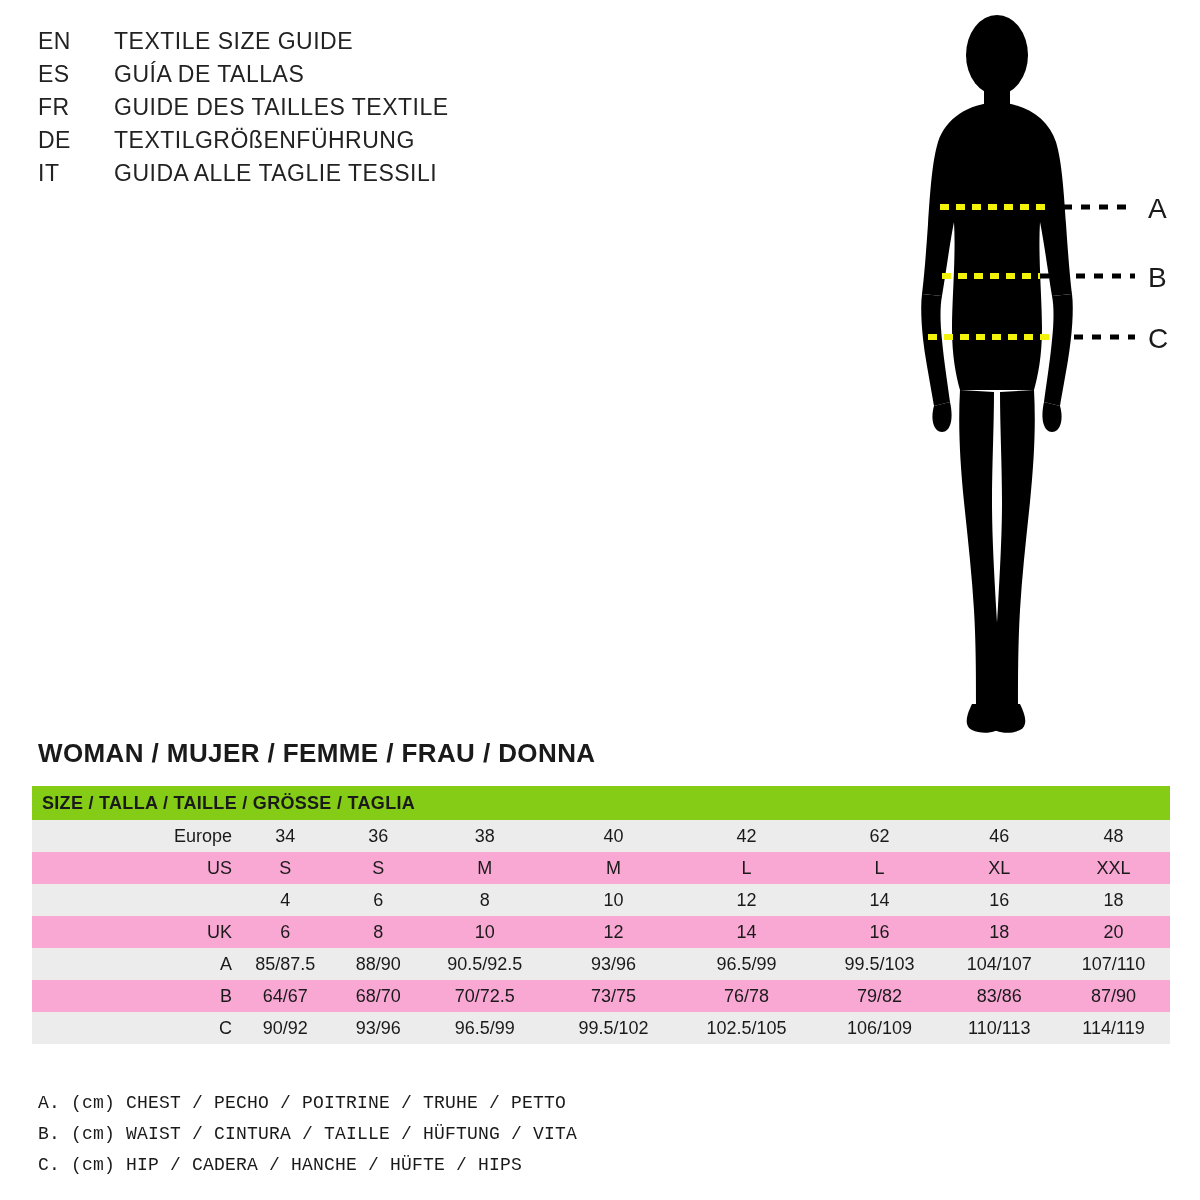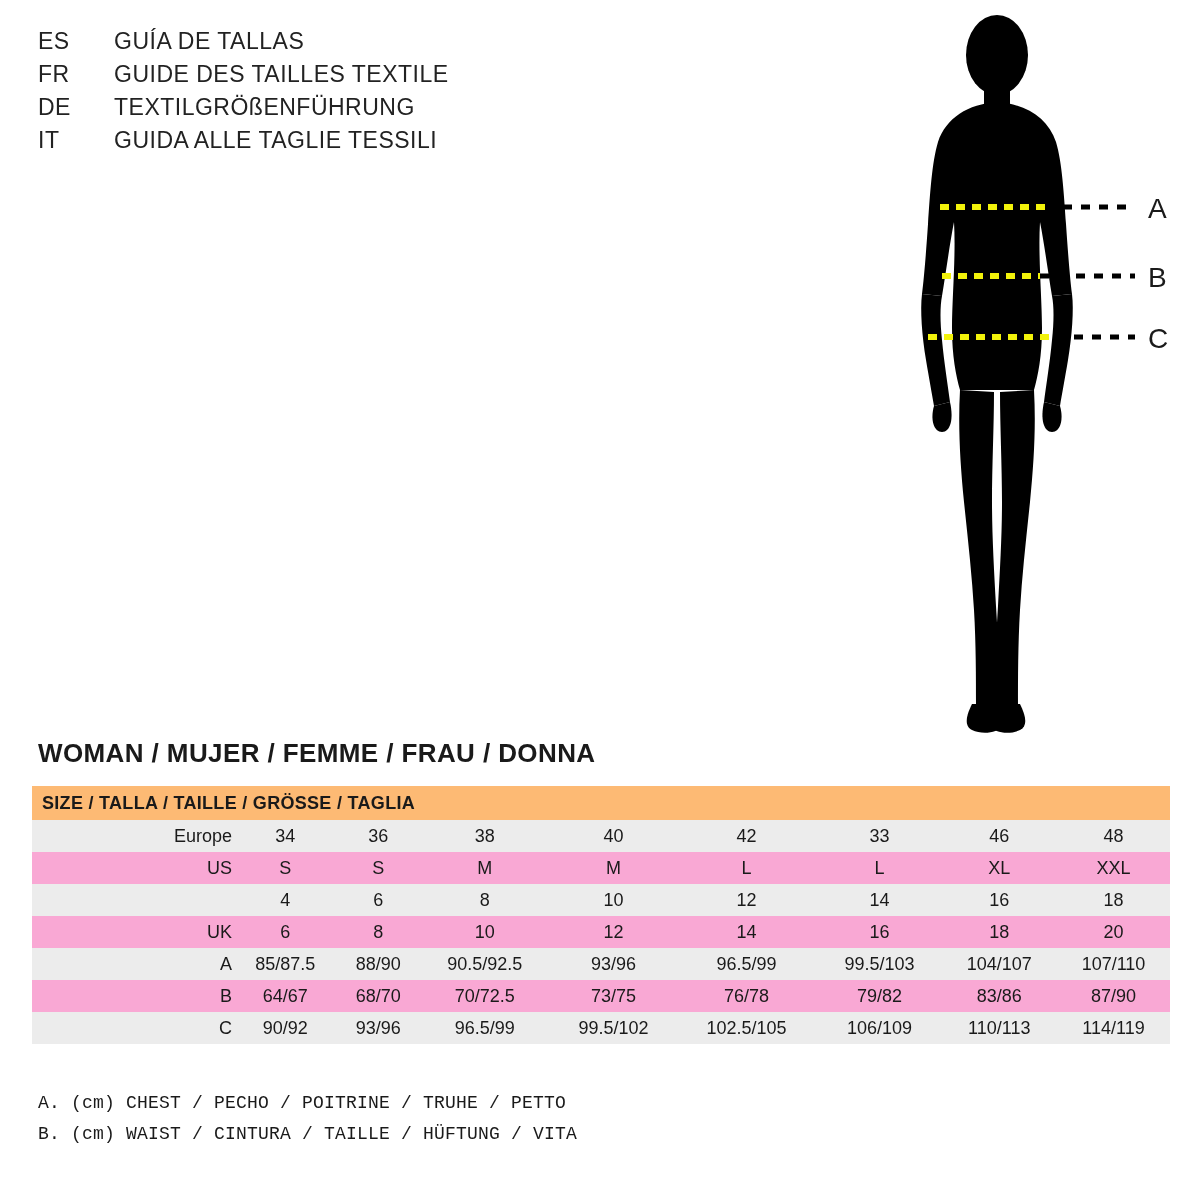--- a/index.html
+++ b/index.html
@@ -74,21 +74,21 @@
   }
   table.size-table th,
   table.size-table td {
     padding: 0;
     height: 32px;
     font-weight: normal;
     text-align: center;
     vertical-align: middle;
   }
   table.size-table thead th {
-    background: #fdba74;
+    background: #84cc16;
     text-align: left;
     padding-left: 10px;
     font-weight: bold;
     height: 34px;
     letter-spacing: .3px;
   }
   table.size-table tbody td.rowlabel {
     text-align: right;
     padding-left: 10px;
     width: 190px;
@@ -109,20 +109,24 @@
     letter-spacing: .2px;
     line-height: 31px;
     color: #1a1a1a;
     white-space: nowrap;
   }
 </style>
 </head>
 <body>
 
 <div class="lang-block">
+  <div class="lang-row">
+    <div class="lang-code">EN</div>
+    <div class="lang-title">TEXTILE SIZE GUIDE</div>
+  </div>
   <div class="lang-row">
     <div class="lang-code">ES</div>
     <div class="lang-title">GUÍA DE TALLAS</div>
   </div>
   <div class="lang-row">
     <div class="lang-code">FR</div>
     <div class="lang-title">GUIDE DES TAILLES TEXTILE</div>
   </div>
   <div class="lang-row">
     <div class="lang-code">DE</div>
@@ -217,21 +221,21 @@
     </tr>
   </thead>
   <tbody>
     <tr class="shade">
       <td class="rowlabel">Europe</td>
       <td>34</td>
       <td>36</td>
       <td>38</td>
       <td>40</td>
       <td>42</td>
-      <td>33</td>
+      <td>62</td>
       <td>46</td>
       <td>48</td>
     </tr>
     <tr class="plain">
       <td class="rowlabel">US</td>
       <td>S</td>
       <td>S</td>
       <td>M</td>
       <td>M</td>
       <td>L</td>
@@ -293,13 +297,14 @@
       <td>106/109</td>
       <td>110/113</td>
       <td>114/119</td>
     </tr>
   </tbody>
 </table>
 
 <div class="footnotes">
   <div class="footnote">A. (cm) CHEST / PECHO / POITRINE / TRUHE / PETTO</div>
   <div class="footnote">B. (cm) WAIST / CINTURA / TAILLE / HÜFTUNG / VITA</div>
+  <div class="footnote">C. (cm) HIP / CADERA / HANCHE / HÜFTE / HIPS</div>
 </div>
 
 </body></html>

